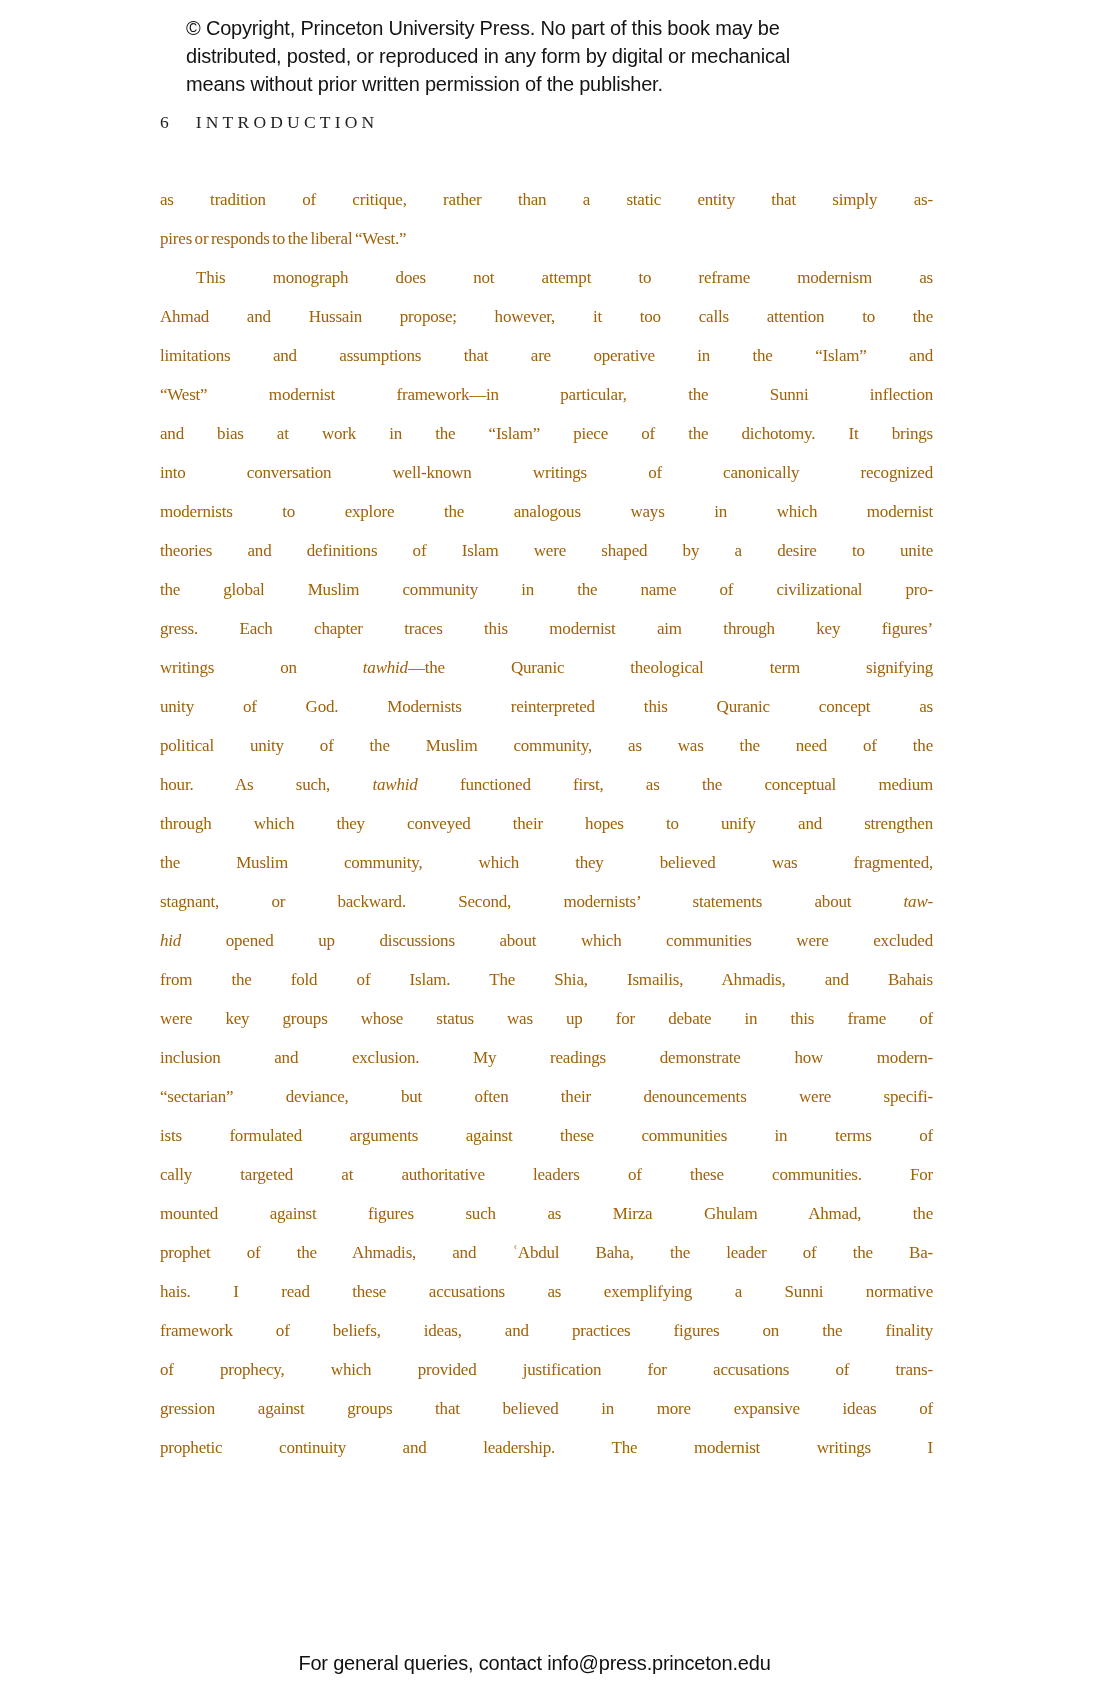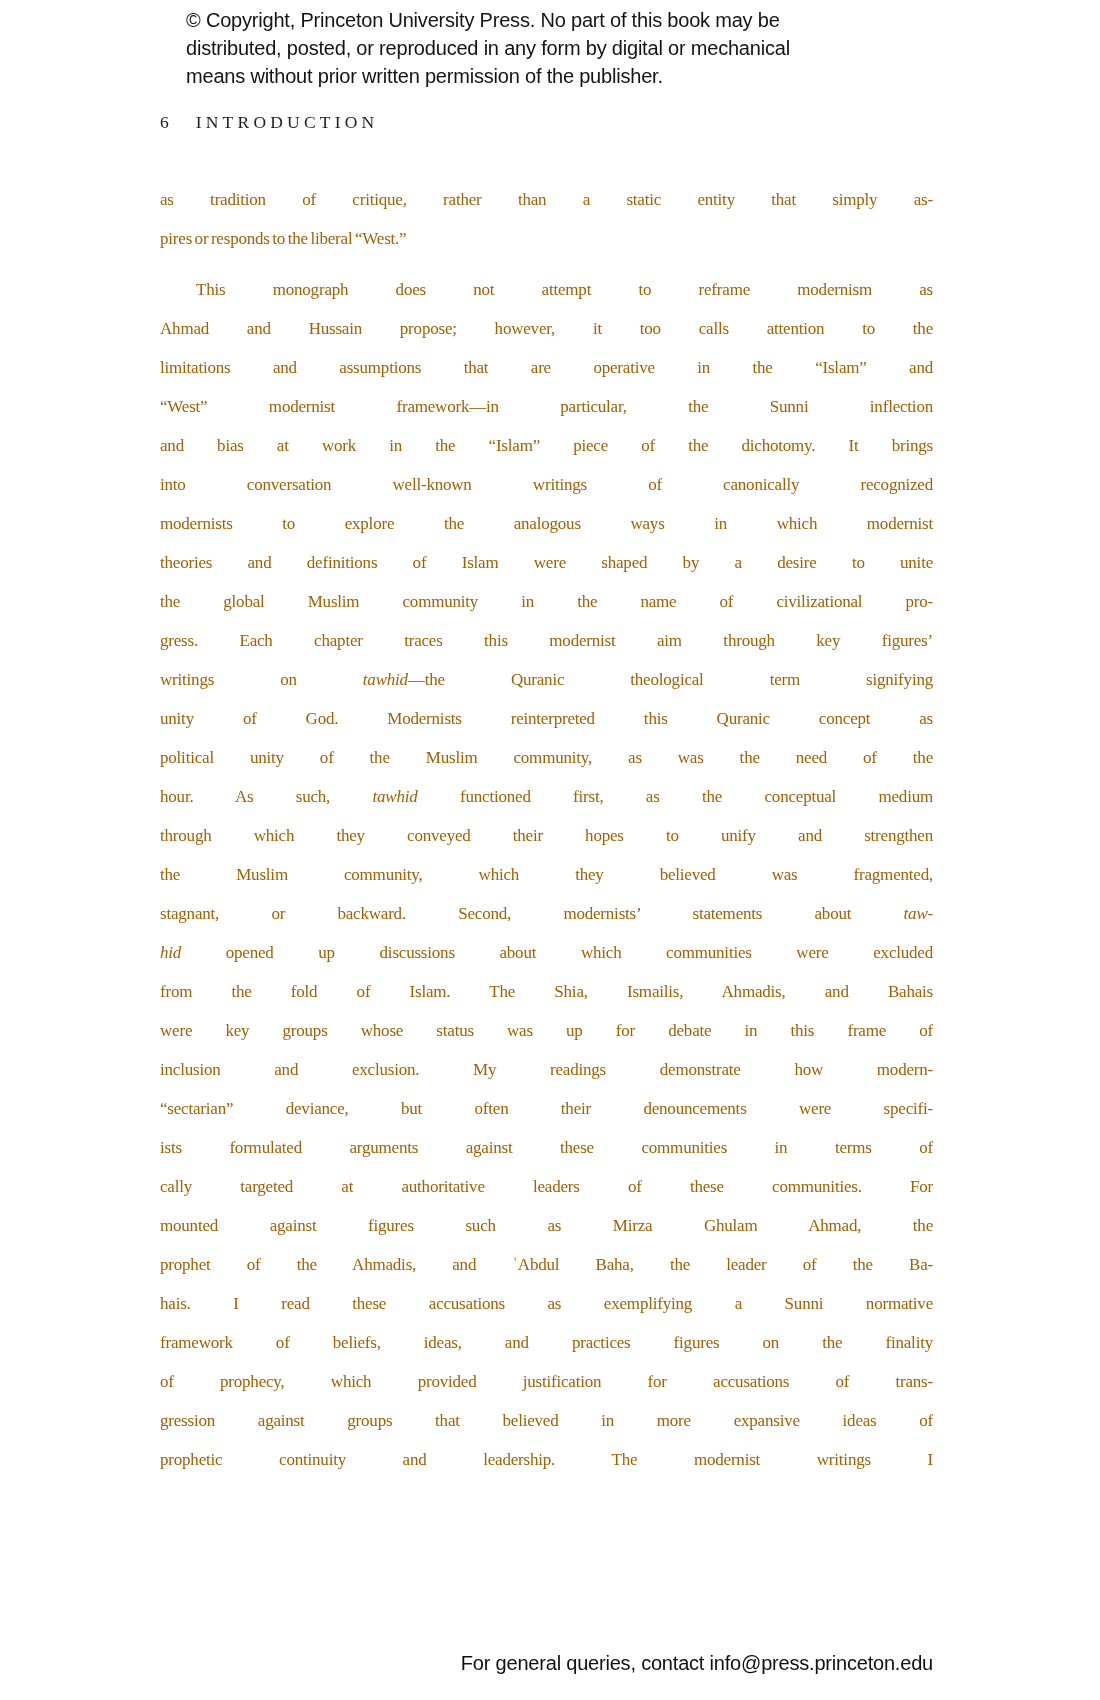--- a/index.html
+++ b/index.html
@@ -11,21 +11,21 @@
     position: relative;
     width: 1100px;
     height: 1700px;
     background: #ffffff;
     overflow: hidden;
     color: #1a1a1a;
   }
   .copyright {
     position: absolute;
     left: 186px;
-    top: 6px;
+    top: 14px;
     font-family: "Liberation Sans", sans-serif;
     font-size: 20px;
     line-height: 28px;
     letter-spacing: -0.2px;
     color: #141414;
   }
   .runhead {
     position: absolute;
     left: 160px;
     top: 112px;
@@ -57,30 +57,29 @@
   }
   .body-line {
     text-align: justify;
     text-align-last: justify;
   }
   .body-line.no-justify {
     text-align-last: left;
   }
   .body-line.indent {
     text-indent: 36px;
-    margin-top: 12px;
   }
   .bodytext i {
   }
   .pagefooter {
     position: absolute;
-    left: 160px;
+    left: 148px;
     top: 1652px;
     width: 773px;
-    text-align: right;
+    text-align: center;
     font-family: "Liberation Sans", sans-serif;
     font-size: 20px;
     letter-spacing: -0.2px;
     color: #111111;
   }
 </style>
 </head>
 <body>
 
 <div class="page">

